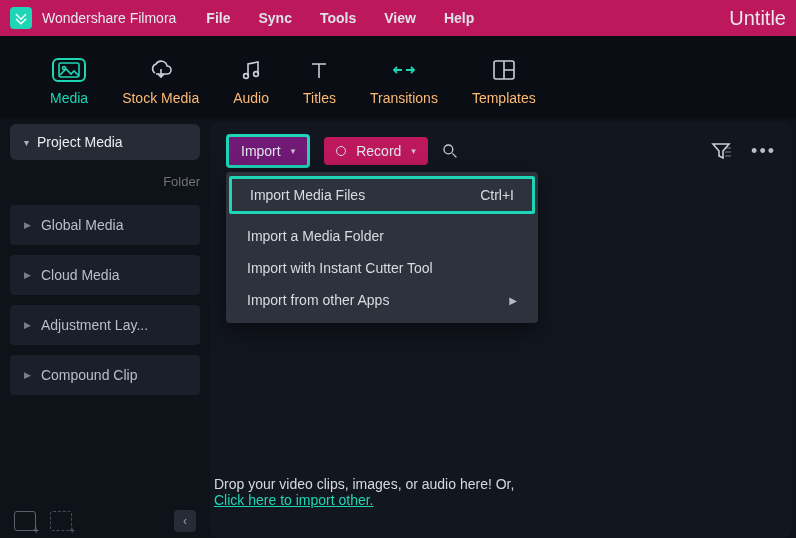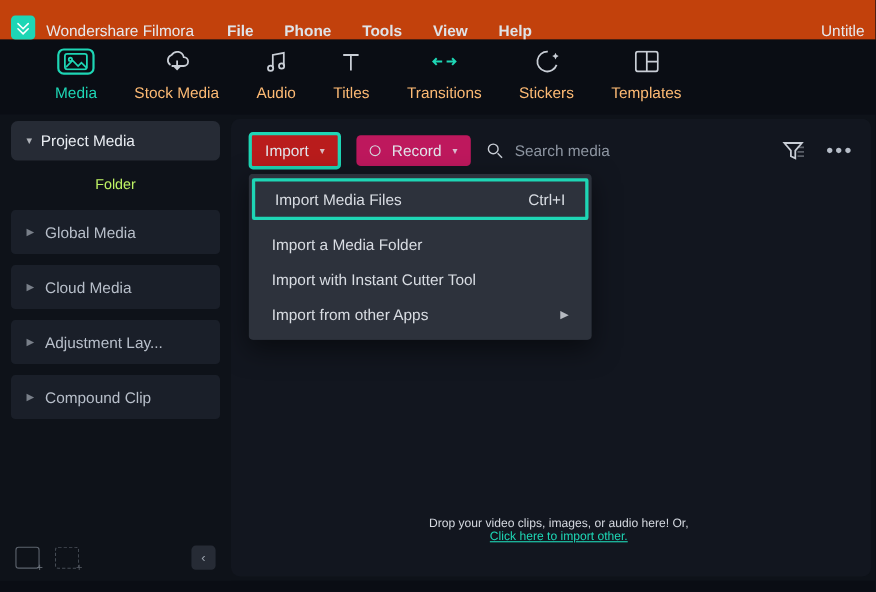--- a/index.html
+++ b/index.html
@@ -6,42 +6,42 @@
   body {
     width: 796px; height: 538px;
     background: #0a0d14;
     font-family: -apple-system, "Segoe UI", Arial, sans-serif;
     color: #c9ced6;
     overflow: hidden;
     font-size: 14px;
   }
   
   .titlebar {
-    display: flex; align-items: flex-end;
+    display: flex; align-items: center;
     height: 36px; padding: 0 10px;
-    background: #c2410c;
+    background: #be185d;
   }
   .app-icon {
     width: 22px; height: 22px;
     background: #1ed6b5;
     border-radius: 4px;
     display:flex;align-items:center;justify-content:center;
     margin-right: 10px;
     position: relative;
   }
   .app-icon svg { width:14px; height:14px; }
   .app-name { color: #e6e9ee; font-size: 14px; margin-right: 30px; }
   .menubar { display: flex; gap: 28px; flex:1;font-weight:bold; }
   .menubar span { color: #dfe3e8; font-size: 14px; cursor: default; }
-  .doc-title { color: #e6e9ee; font-size: 14px; }
+  .doc-title { color: #e6e9ee; font-size: 20px; }
   
   .tooltabs {
     display: flex; align-items: flex-end;
     gap: 34px;
-    padding: 8px 0 12px 50px;
+    padding: 22px 0 12px 50px;
     background: #0a0d14;
     border-bottom: 0;
   }
   .tooltab {
     display: flex; flex-direction: column; align-items: center; gap: 8px;
     color: #fdba74;
   }
   .tooltab.active { color: #1ed6b5; }
   .tooltab .ticon { height: 24px; display:flex; align-items:center; justify-content:center; }
   .tooltab.active .ticon-box {
@@ -54,21 +54,21 @@
     width: 210px; padding: 6px 10px 6px 10px;
     display:flex; flex-direction:column;
     background:#0e1219;
   }
   .sidehead {
     background:#262b35; border-radius:6px;
     padding: 10px 14px; display:flex; align-items:center; gap:8px;
     color:#e9edf2; font-weight:500;
   }
   .sidehead .chev { opacity:.7; font-size:10px; }
-  .folder-label { text-align:center; color:#bef264; font-size:13px; padding:14px 0 6px; }
+  .folder-label { text-align:right; color:#737373; font-size:13px; padding:14px 0 6px; }
   .sideitem {
     background:#1a1f29; border-radius:4px;
     padding:12px 14px; margin-top:10px;
     display:flex; align-items:center; gap:10px;
     color:#b8bfca; font-size:14px;
     white-space:nowrap; overflow:hidden; text-overflow:ellipsis;
   }
   .sideitem .tri { font-size:9px; opacity:.6; }
   .sidebar-bottom {
     margin-top:auto; display:flex; align-items:center; gap:14px;
@@ -93,21 +93,21 @@
   .content { flex:1; position:relative; background:#12161f; border-radius:8px; margin:4px 4px 4px 0; padding:0; overflow:hidden; }
   .toolbar {
     display:flex; align-items:center; gap:14px;
     padding:12px 16px 10px 16px;
   }
   .btn {
     display:flex; align-items:center; gap:10px;
     background:#be185d; color:#e2e6ec;
     padding:6px 12px; border-radius:4px; font-size:14px;
   }
-  .btn.import { border:3px solid #1ed6b5; background:#b91c1c; font-weight:500; }
+  .btn.import { border:3px solid #1ed6b5; background:#701a75; font-weight:500; }
   .btn .dd { font-size:9px; opacity:.8; }
   .btn .rec-dot { width:10px;height:10px;border-radius:50%;border:1.5px solid #d5d9df; }
   .search {
     display:flex; align-items:center; gap:10px; flex:1;
     color:#9aa2ad;
   }
   .search .glass { width:16px;height:16px; }
   .search input {
     background:transparent; border:none; outline:none;
     color:#c9ced6; font-size:14px; width:180px;
@@ -126,41 +126,41 @@
     z-index:10;
   }
   .dropdown .ddrow {
     display:flex; justify-content:space-between; align-items:center;
     padding:8px 18px; color:#d9dde3; font-size:14px;
   }
   .dropdown .ddrow.hl { border:3px solid #1ed6b5; border-radius:2px; margin:-3px 0 6px 0; }
   .dropdown .ddrow .sub { font-size:10px; opacity:.8; }
   
   .droparea {
-    position:absolute; left:14px; right:0; bottom:30px;
-    text-align:center; color:#d5d9e0; font-size:11px;
+    position:absolute; left:4px; right:0; bottom:30px;
+    text-align:left; color:#d5d9e0; font-size:14px;
   }
   .droparea a { color:#1ed6b5; text-decoration:underline; }
   
   .stroke { stroke:#c9ced6; stroke-width:1.6; fill:none; }
   .tooltab.active .stroke { stroke:#1ed6b5; }
 </style>
 </head>
 <body>
 
 <div class="titlebar">
   <div class="app-icon">
     <svg viewBox="0 0 24 24">
         <path d="M4 6 L12 14 L20 6 M4 14 L12 22 L20 14" stroke="#fff" stroke-width="2.4" fill="none" stroke-linecap="round"></path>
       </svg>
   </div>
   <div class="app-name">Wondershare Filmora</div>
   <div class="menubar">
     <span>File</span>
-    <span>Phone</span>
+    <span>Sync</span>
     <span>Tools</span>
     <span>View</span>
     <span>Help</span>
   </div>
   <div class="doc-title">Untitle</div>
 </div>
 
 <div class="tooltabs">
   <div class="tooltab active">
     <div class="ticon ticon-box">
@@ -203,29 +203,20 @@
     <div class="ticon">
       <svg width="26" height="18" viewBox="0 0 26 18">
           <path d="M3 9 h8 M6 6 l-3 3 l3 3" stroke="#1ed6b5" stroke-width="1.8" fill="none"></path>
           <path d="M15 9 h8 M20 6 l3 3 l-3 3" stroke="#1ed6b5" stroke-width="1.8" fill="none"></path>
         </svg>
     </div>
     <div class="tlabel">Transitions</div>
   </div>
   <div class="tooltab">
     <div class="ticon">
-      <svg width="22" height="22" viewBox="0 0 22 22">
-          <path d="M12 2 a9 9 0 1 0 8 12" class="stroke"></path>
-          <path d="M19 3 l1 2 l2 1 l-2 1 l-1 2 l-1 -2 l-2 -1 l2 -1 z" fill="#c9ced6"></path>
-        </svg>
-    </div>
-    <div class="tlabel">Stickers</div>
-  </div>
-  <div class="tooltab">
-    <div class="ticon">
       <svg width="22" height="20" viewBox="0 0 22 20">
           <rect x="1" y="1" width="20" height="18" rx="2" class="stroke"></rect>
           <path d="M11 1 V19 M11 10 H21" class="stroke"></path>
         </svg>
     </div>
     <div class="tlabel">Templates</div>
   </div>
 </div>
 
 <div class="main">
@@ -268,21 +259,20 @@
       <div class="btn">
         <span class="rec-dot"></span>
         <span>Record</span>
         <span class="dd">▾</span>
       </div>
       <div class="search">
         <svg class="glass" viewBox="0 0 20 20">
             <circle cx="8" cy="8" r="5.5" class="stroke"></circle>
             <path d="M13 13 L18 18" class="stroke"></path>
           </svg>
-        <input placeholder="Search media" style="">
       </div>
       <div class="righttools">
         <svg width="20" height="18" viewBox="0 0 20 18">
             <path d="M2 2 H18 L12 9 V16 L8 14 V9 Z" class="stroke"></path>
             <path d="M14 6 H20 M14 10 H20 M14 14 H20" class="stroke" style="opacity:.4"></path>
           </svg>
         <span class="dots">•••</span>
       </div>
     </div>
 

